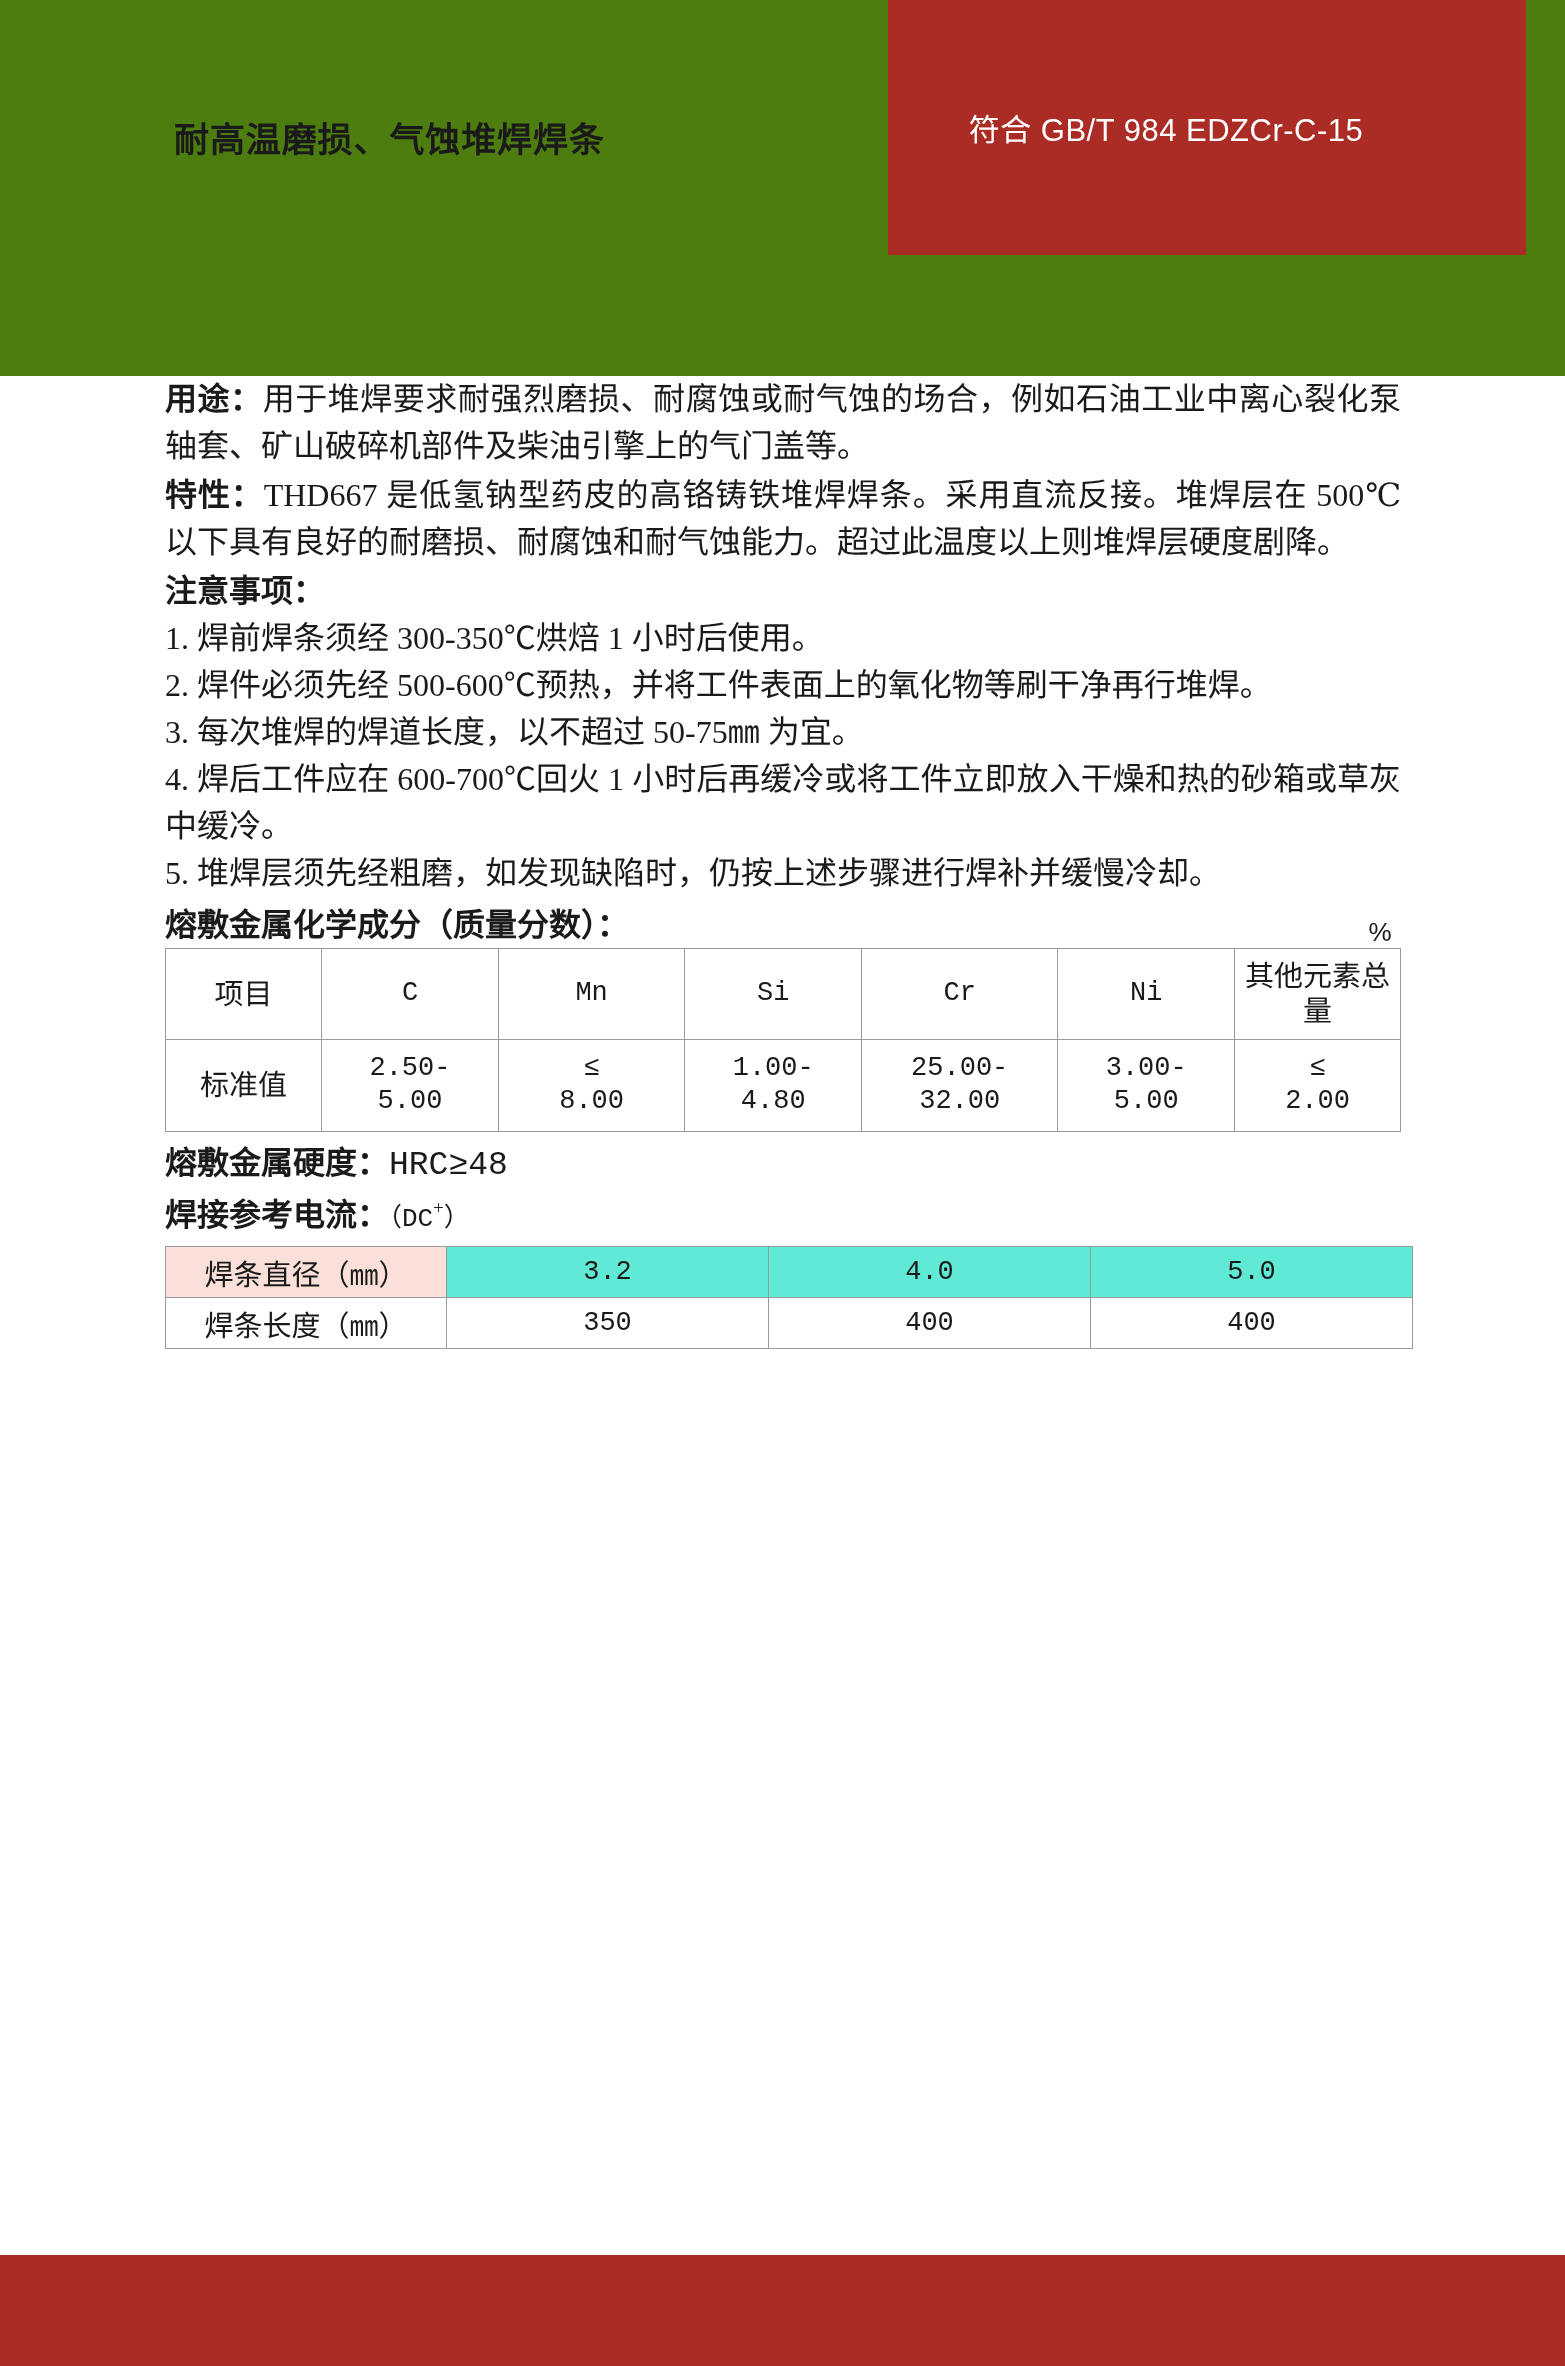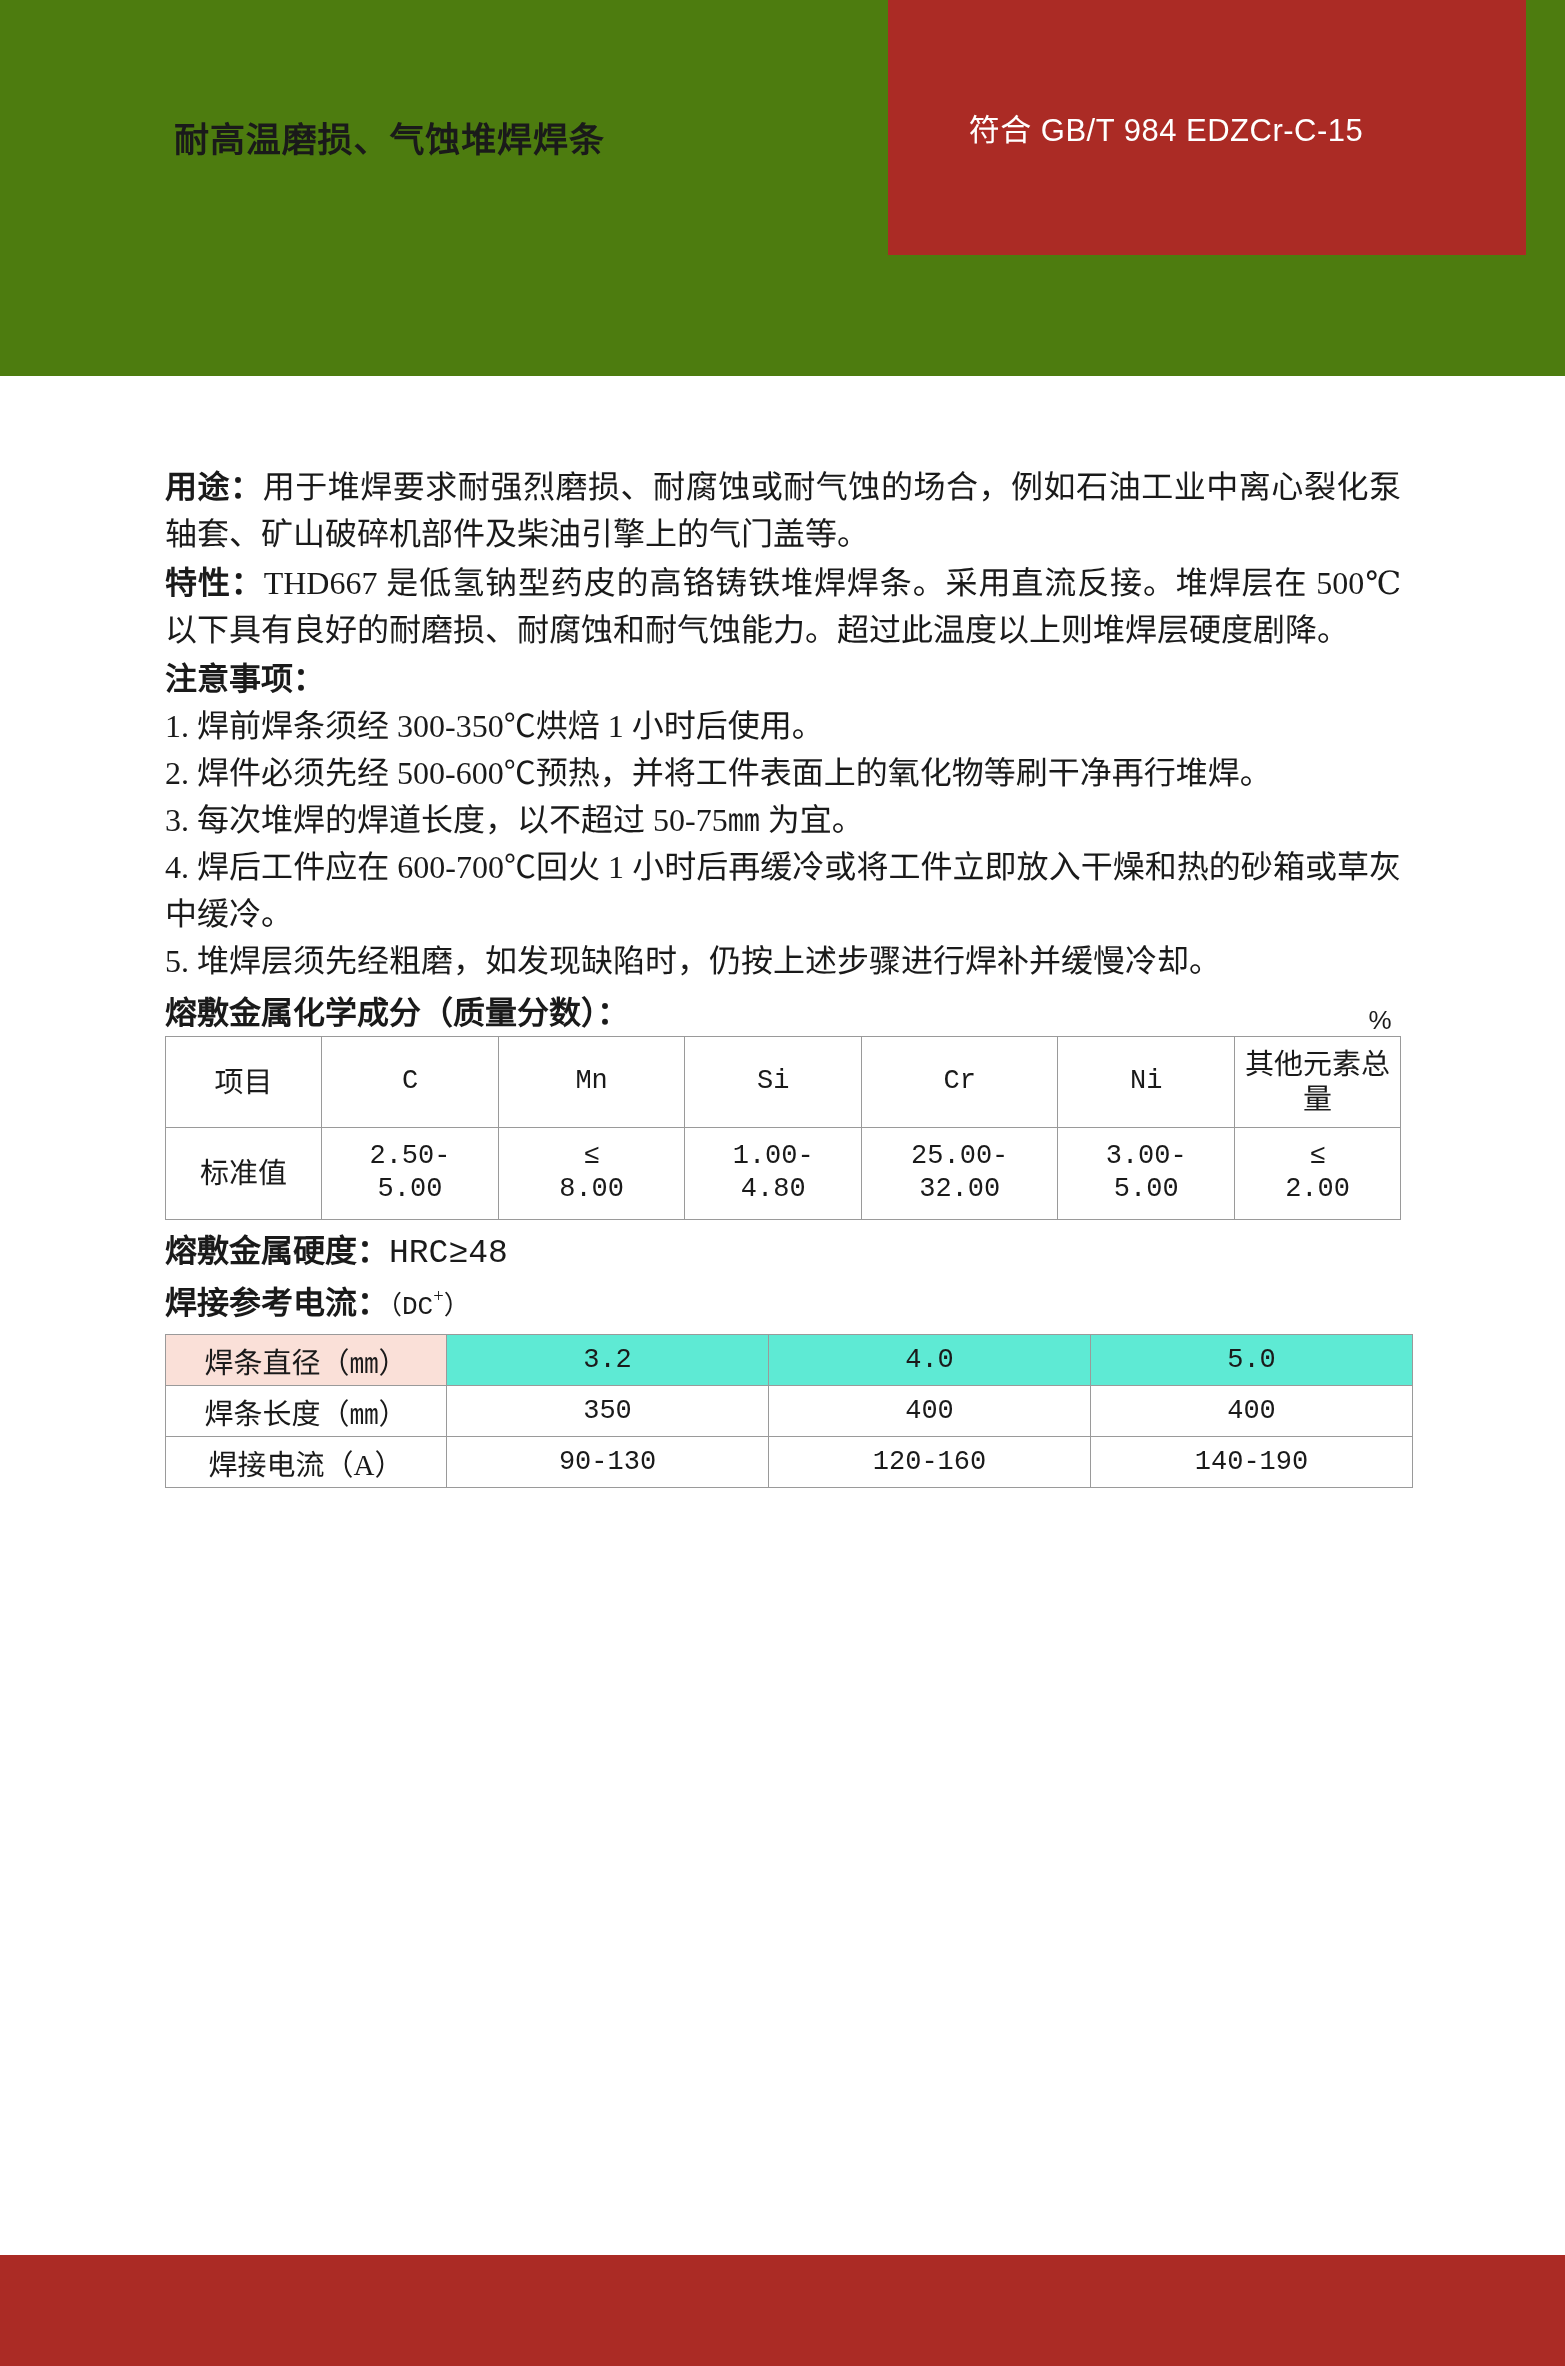--- a/index.html
+++ b/index.html
@@ -75,21 +75,20 @@
   .para {
     font-size: 32px;
     line-height: 1.47;
     margin: 0 0 1.9px 0;
     text-align: justify;
   }
   .para .lbl {
     font-weight: bold;
   }
   .first-para {
-    padding-top: 88px;
   }
   .section-label {
     font-size: 32px;
     font-weight: bold;
     line-height: 1.47;
     margin: 0;
   }
   .note-line {
     font-size: 32px;
     line-height: 1.47;
@@ -267,26 +266,20 @@
         <td style="width:319px">3.2</td>
         <td style="width:319px">4.0</td>
         <td style="width:319px">5.0</td>
       </tr>
       <tr>
         <td class="rowhead">焊条长度（㎜）</td>
         <td>350</td>
         <td>400</td>
         <td>400</td>
       </tr>
-      <tr>
-        <td class="rowhead">焊接电流（A）</td>
-        <td>90-130</td>
-        <td>120-160</td>
-        <td>140-190</td>
-      </tr>
     </tbody>
       </table>
 
   </div>
 </div>
 
 <div class="footer-band"></div>
 
 
 </body></html>

